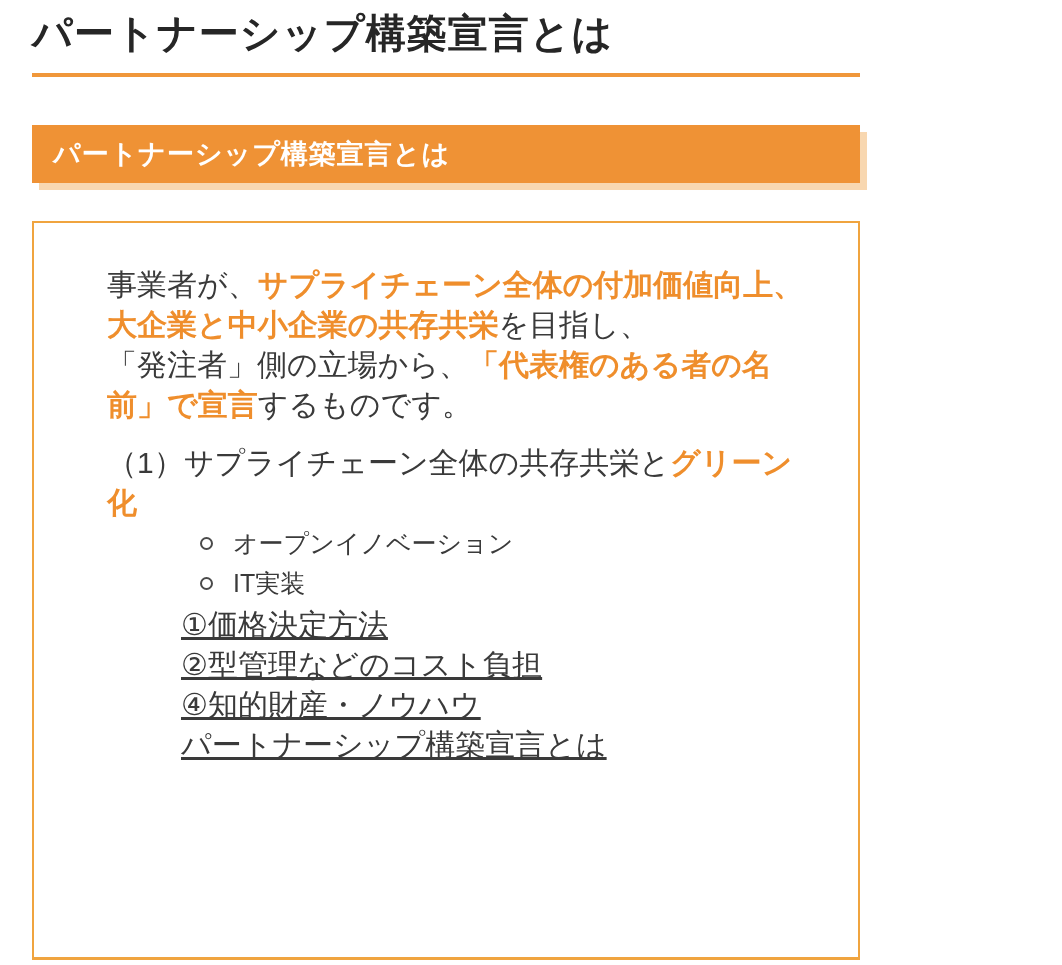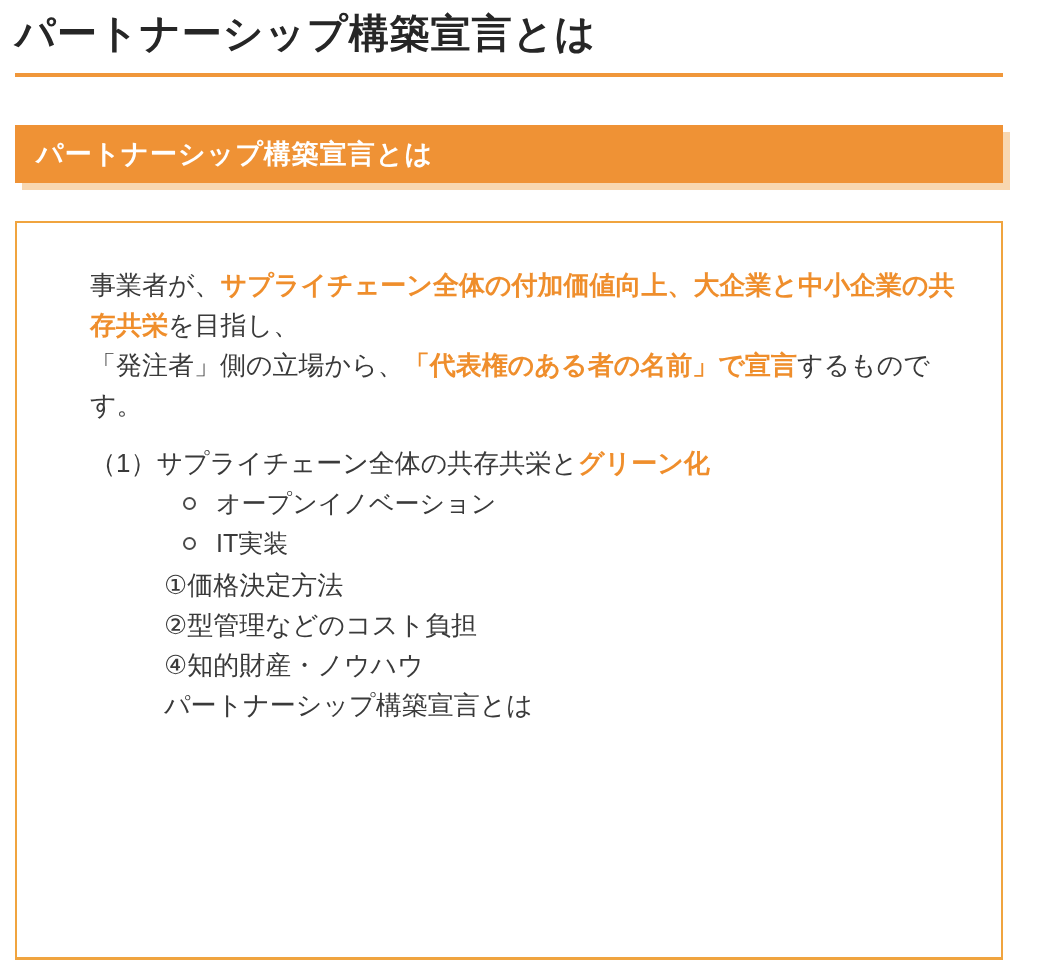--- a/index.html
+++ b/index.html
@@ -9,22 +9,22 @@
     font-family: "Liberation Sans", "DejaVu Sans", sans-serif;
   }
   .page {
     position: relative;
     width: 1062px;
     height: 965px;
     background: #ffffff;
     overflow: hidden;
   }
   .wrap {
-    width: 988px;
-    margin-left: 15px;
+    width: 828px;
+    margin-left: 32px;
   }
   
   .page-title {
     margin: 0;
     padding-top: 8px;
     font-size: 40px;
     line-height: 50px;
     font-weight: bold;
     color: #262626;
     letter-spacing: 1px;
@@ -55,21 +55,21 @@
   .content-box {
     margin-top: 38px;
     box-sizing: border-box;
     height: 739px;
     border: 2px solid #f0a43f;
     border-bottom-width: 3px;
     padding: 42px 40px 0 73px;
     color: #3a3a3a;
   }
   .para, .item-head, .item-sub, .point {
-    font-size: 26px;
+    font-size: 30px;
     line-height: 40px;
     margin: 0;
   }
   .para { max-width: 920px; }
   .intro { margin-bottom: 18px; }
   .lead  { margin-bottom: 10px; }
   .em {
     color: #ef8e2c;
     font-weight: bold;
   }
@@ -87,21 +87,21 @@
   .circle-bullet {
     flex: 0 0 auto;
     width: 9px;
     height: 9px;
     border: 2px solid #4a4a4a;
     border-radius: 50%;
     margin-left: 93px;
     margin-right: 20px;
   }
   .item-sub { padding-left: 52px; }
-  .point    { padding-left: 74px; }
+  .point    { padding-left: 74px; text-decoration: underline; }
 </style>
 </head>
 <body>
 
 <div class="page">
   <div class="wrap">
 
     <h1 class="page-title">パートナーシップ構築宣言とは</h1>
     <div class="title-rule"></div>
 

